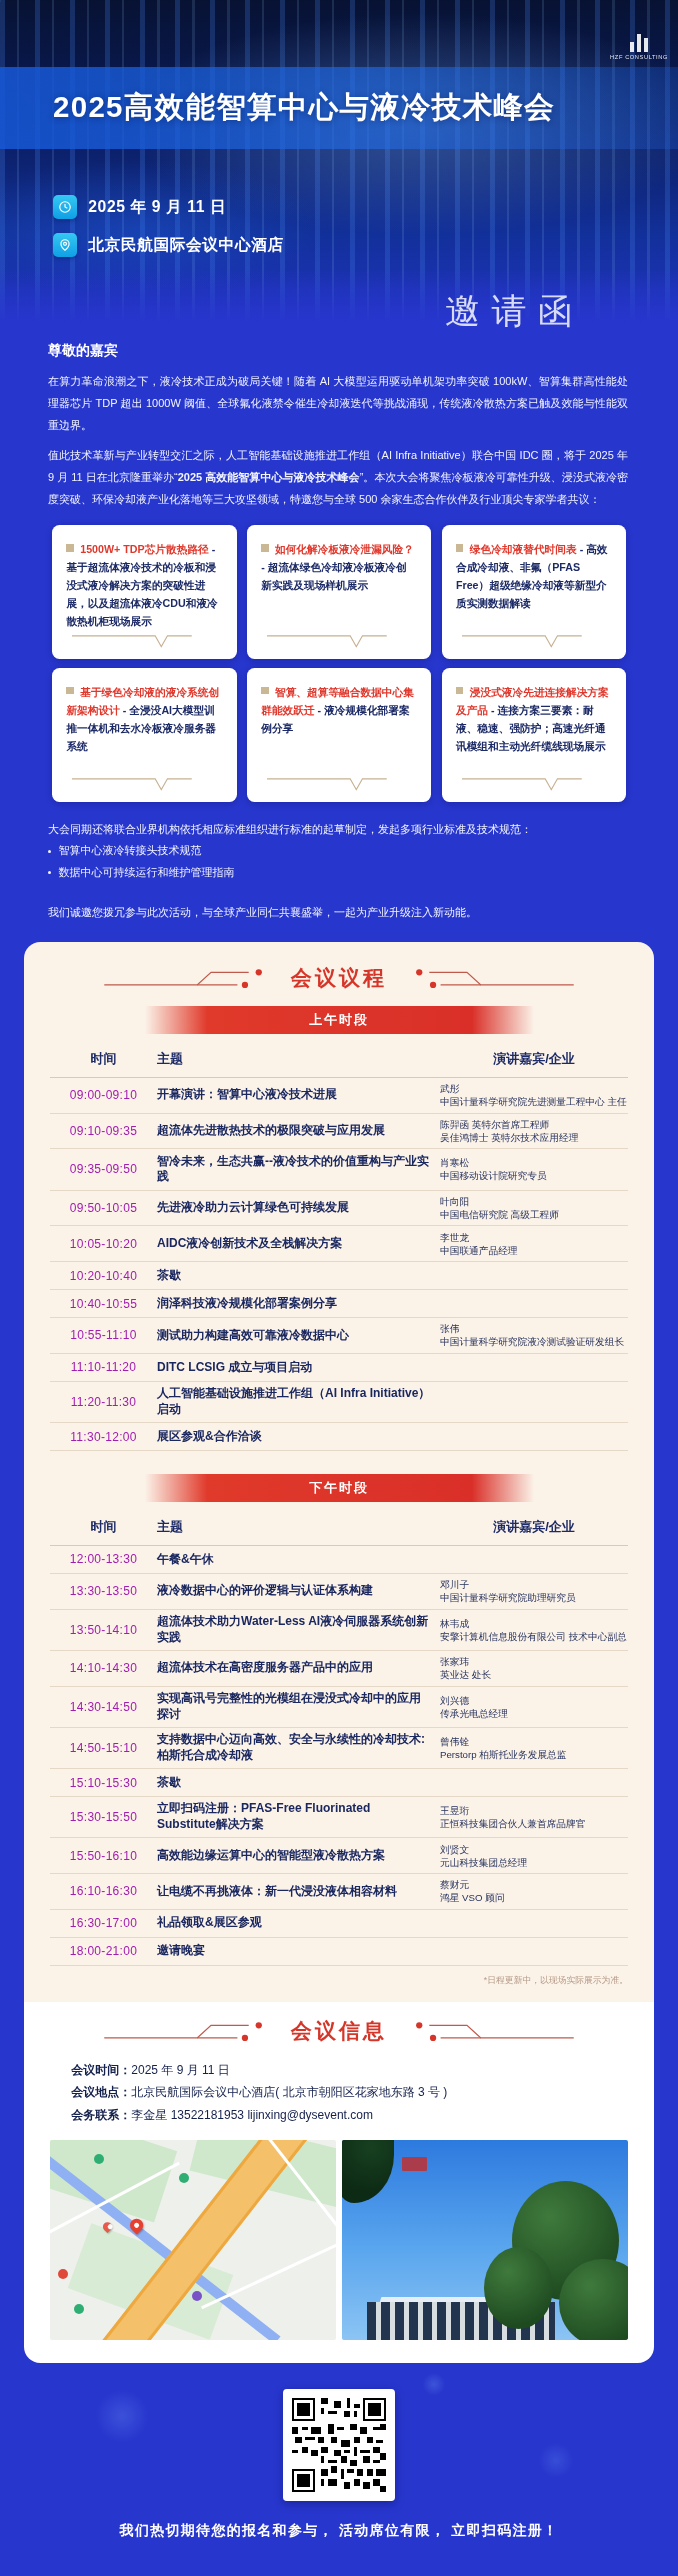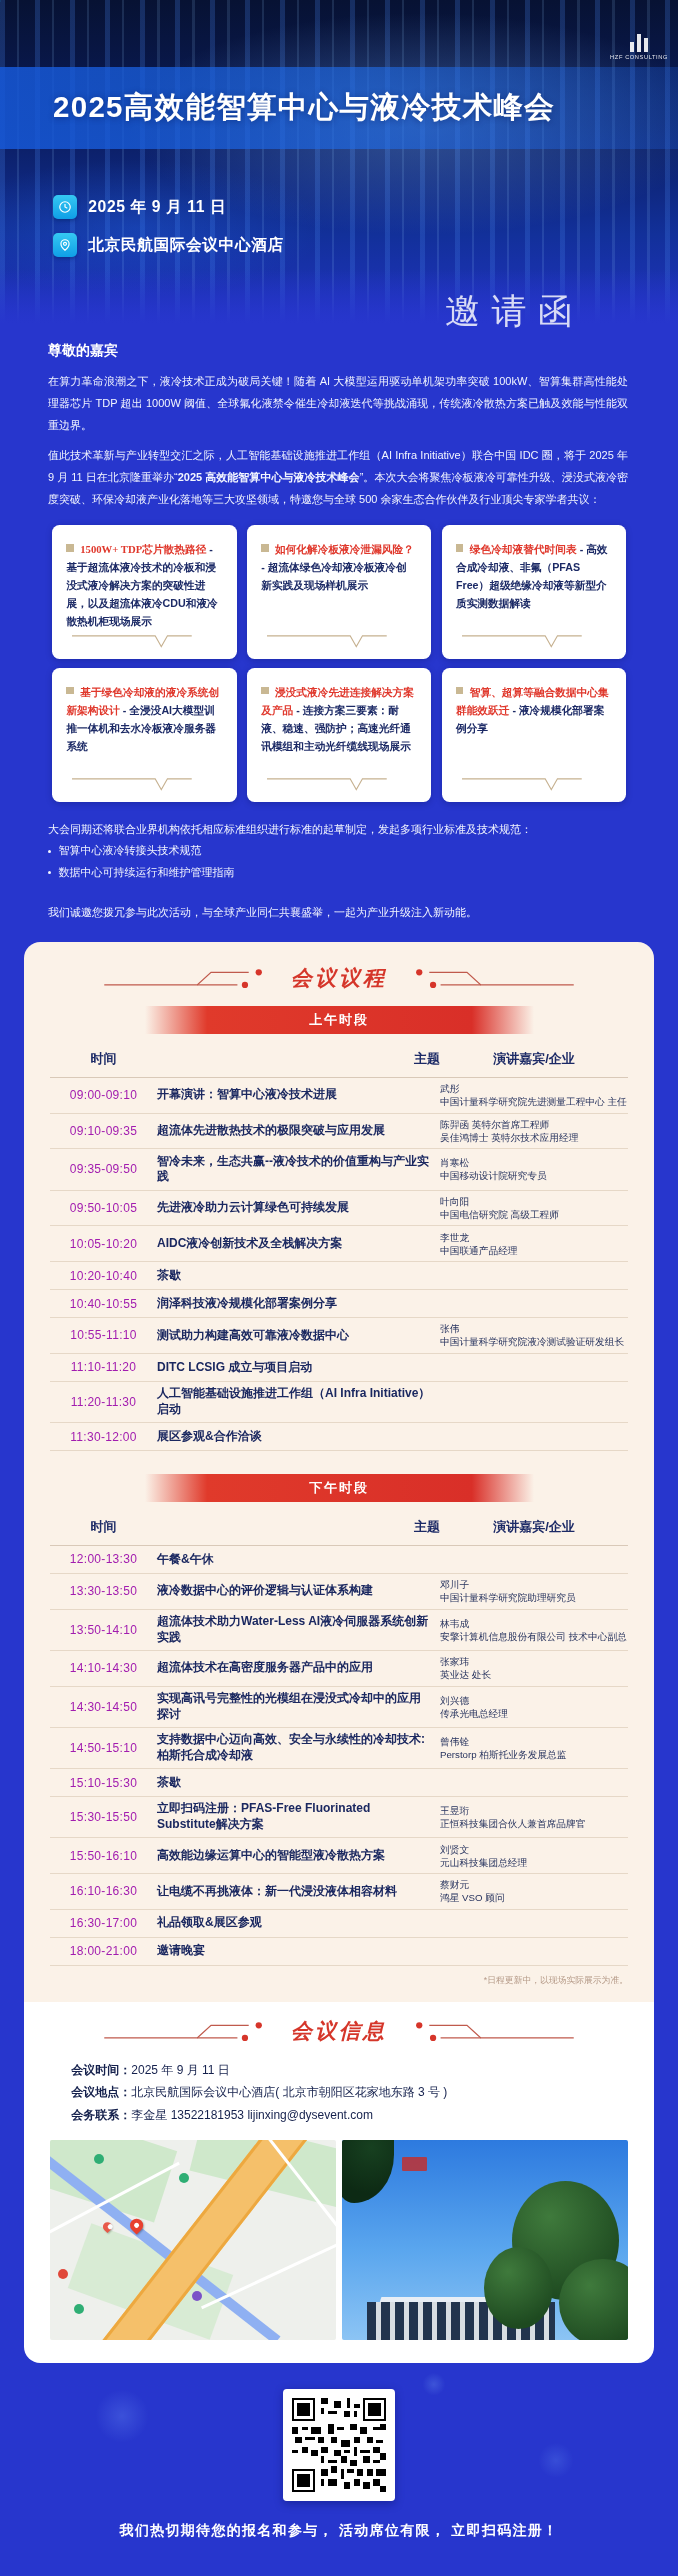--- a/index.html
+++ b/index.html
@@ -48,44 +48,44 @@
   
   .intro { padding:16.3px 50px 0 48px; position:relative; }
   .greeting { color:#fff; font-size:14px; font-weight:800; margin-bottom:10px; }
   .para { color:#f2f5ff; font-size:11px; line-height:22px; text-align:justify; margin-bottom:7.5px; }
   .para b { font-weight:800; }
   .cards-grid { display:grid; grid-template-columns:repeat(3,1fr); gap:8.8px 10.7px; margin:15px 1.9px 17.6px 4.4px; }
   .topic-card { background:#fff; border-radius:7.5px; height:134px; padding:15px 14px 10px;
     display:flex; flex-direction:column; box-shadow:0 1.9px 6.3px rgba(0,10,80,.25); }
   .card-text { font-size:10.7px; line-height:18px; color:#1c2a66; }
   .card-bullet { display:inline-block; width:7.5px; height:7.5px; background:#c9b893; margin-right:6.3px; vertical-align:1.3px; }
-  .card-title { color:#e0382c; font-weight:800;font-family:Liberation Serif, serif; }
+  .card-title { color:#e0382c; font-weight:800; }
   .card-body { color:#1c2a66; font-weight:600; }
   .card-check { margin-top:auto; width:78%; height:19px; align-self:flex-start; margin-left:5px; }
   .std-block { margin-top:2.5px; }
   .std-intro { color:#f2f5ff; font-size:11px; line-height:21.3px; }
   .std-item { color:#f2f5ff; font-size:11px; line-height:21.3px; display:flex; align-items:center; }
   .std-item::before { content:""; width:3.1px; height:3.1px; border-radius:50%; background:#f2f5ff; margin-right:7.5px; flex:0 0 auto; }
   .closing { color:#f2f5ff; font-size:11px; line-height:21.3px; margin-top:19px; }
 
   
   .main-panel { margin:19px 24px 0; border-radius:16.3px; overflow:hidden; }
   .agenda-part { background:#fbf2e8; padding:21.3px 26px 15px; }
   .info-part { background:#ffffff; padding:15px 26px 22.6px; }
-  .sec-head { display:flex; align-items:flex-start; justify-content:center; gap:8.8px; margin-bottom:14px;font-style:italic; }
+  .sec-head { display:flex; align-items:flex-start; justify-content:center; gap:8.8px; margin-bottom:14px; }
   .sec-title { color:#d5362a; font-size:21px; font-weight:800; letter-spacing:3.1px; white-space:nowrap; }
   .flank { width:179px; height:28px; flex:0 0 auto; }
   .flank.right { transform:scaleX(-1); }
   .session-banner { width:389px; height:28px; margin:3.8px auto 6.3px; display:flex; align-items:center; justify-content:center;
     background:linear-gradient(90deg, rgba(224,58,43,0) 0%, #e03a2b 16%, #d92f28 84%, rgba(224,58,43,0) 100%);
     color:#fff; font-size:13px; font-weight:800; letter-spacing:1.9px; }
   .ag-head { display:grid; grid-template-columns:107px 283px 1fr; padding:10px 0 8.8px;
     border-bottom:0.6px solid #d9c9b8; }
   .ag-head div { font-size:13px; font-weight:800; color:#1c2a66; text-align:center; }
-  .ag-head div:nth-child(2){ text-align:right; }
+  .ag-head div:nth-child(2){ text-align:left; }
   .ag-row { display:grid; grid-template-columns:107px 283px 1fr; align-items:center;
     border-bottom:0.6px solid #e6d8c7; padding:4.4px 0; min-height:28px; }
   .ag-time { font-size:12px; color:#a21caf; text-align:center; letter-spacing:0.3px; }
   .ag-topic { font-size:12px; font-weight:700; color:#1b2860; line-height:15.7px; padding-right:8.8px; }
   .ag-speaker { font-size:9.7px; color:#27335e; line-height:13px; }
   .ag-name:empty, .ag-org:empty { display:none; }
   .section-gap { height:19px; }
   .footnote { text-align:right; color:#b59a88; font-size:8.8px; margin-top:8.8px; }
 
   .info-lines { padding-left:21.3px; margin-top:2.5px; }
@@ -201,30 +201,30 @@
     <p class="card-text">
       <span class="card-bullet"></span><span class="card-title">基于绿色冷却液的液冷系统创新架构设计</span> <span class="card-body">- 全浸没AI大模型训推一体机和去水冷板液冷服务器系统</span>
     </p>
     <svg class="card-check" viewBox="0 0 240 32" preserveAspectRatio="none">
       <path d="M2 10 H166 L178 28 L190 10 H238" fill="none" stroke="#c6b190" stroke-width="2"></path>
     </svg>
   </div>
 
   <div class="topic-card">
     <p class="card-text">
-      <span class="card-bullet"></span><span class="card-title">浸没式液冷先进连接解决方案及产品</span> <span class="card-body">- 连接方案三要素：耐液、稳速、强防护；高速光纤通讯模组和主动光纤缆线现场展示</span>
+      <span class="card-bullet"></span><span class="card-title">智算、超算等融合数据中心集群能效跃迁</span> <span class="card-body">- 液冷规模化部署案例分享</span>
     </p>
     <svg class="card-check" viewBox="0 0 240 32" preserveAspectRatio="none">
       <path d="M2 10 H166 L178 28 L190 10 H238" fill="none" stroke="#c6b190" stroke-width="2"></path>
     </svg>
   </div>
 
   <div class="topic-card">
     <p class="card-text">
-      <span class="card-bullet"></span><span class="card-title">智算、超算等融合数据中心集群能效跃迁</span> <span class="card-body">- 液冷规模化部署案例分享</span>
+      <span class="card-bullet"></span><span class="card-title">浸没式液冷先进连接解决方案及产品</span> <span class="card-body">- 连接方案三要素：耐液、稳速、强防护；高速光纤通讯模组和主动光纤缆线现场展示</span>
     </p>
     <svg class="card-check" viewBox="0 0 240 32" preserveAspectRatio="none">
       <path d="M2 10 H166 L178 28 L190 10 H238" fill="none" stroke="#c6b190" stroke-width="2"></path>
     </svg>
   </div>
 </div>
 
   <div class="std-block">
     <p class="std-intro">大会同期还将联合业界机构依托相应标准组织进行标准的起草制定，发起多项行业标准及技术规范：</p>
     <div>

